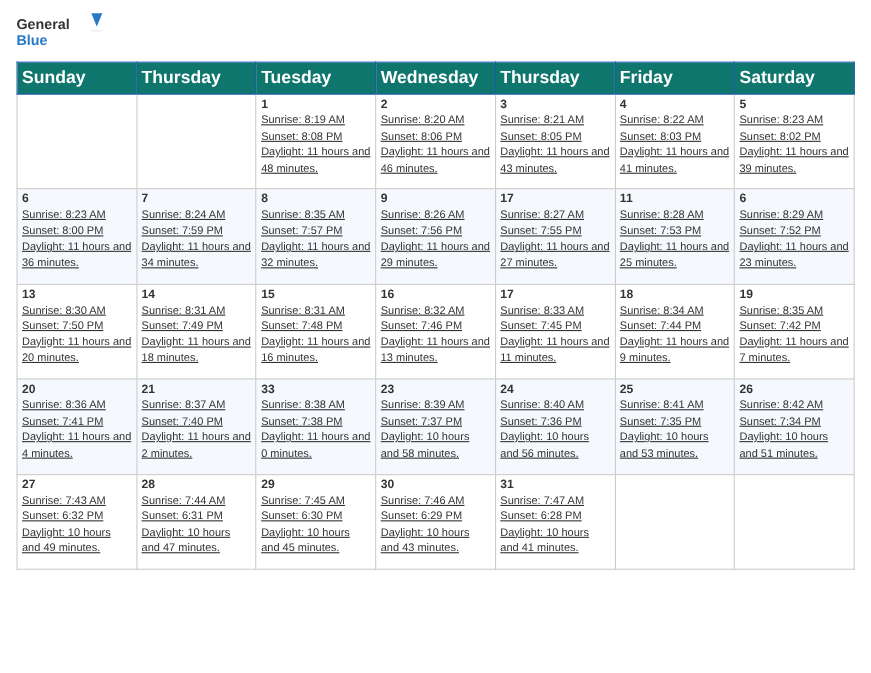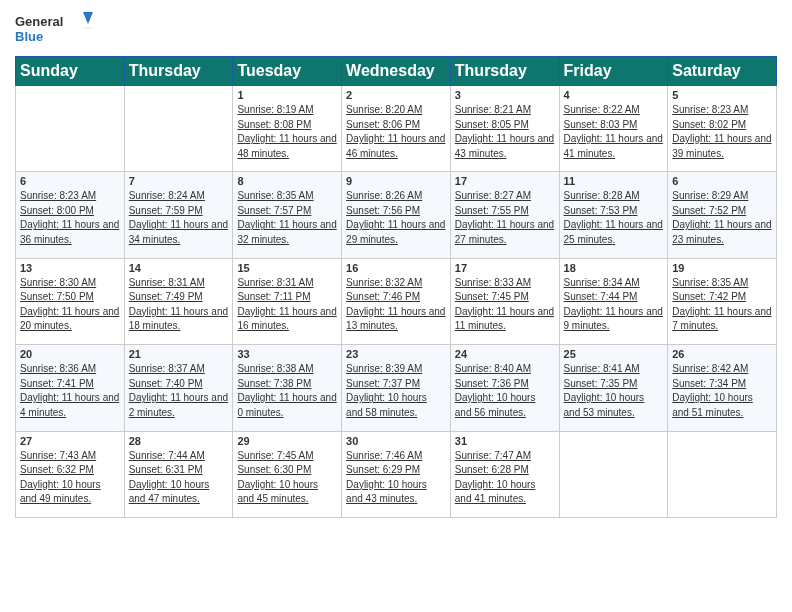--- a/index.html
+++ b/index.html
@@ -207,21 +207,21 @@
           </td>
           <td>
             <span class="day-num">14</span>
             <div class="day-info">Sunrise: 8:31 AM
 Sunset: 7:49 PM
 Daylight: 11 hours and 18 minutes.</div>
           </td>
           <td>
             <span class="day-num">15</span>
             <div class="day-info">Sunrise: 8:31 AM
-Sunset: 7:11 PM
+Sunset: 7:48 PM
 Daylight: 11 hours and 16 minutes.</div>
           </td>
           <td>
             <span class="day-num">16</span>
             <div class="day-info">Sunrise: 8:32 AM
 Sunset: 7:46 PM
 Daylight: 11 hours and 13 minutes.</div>
           </td>
           <td>
             <span class="day-num">17</span>

